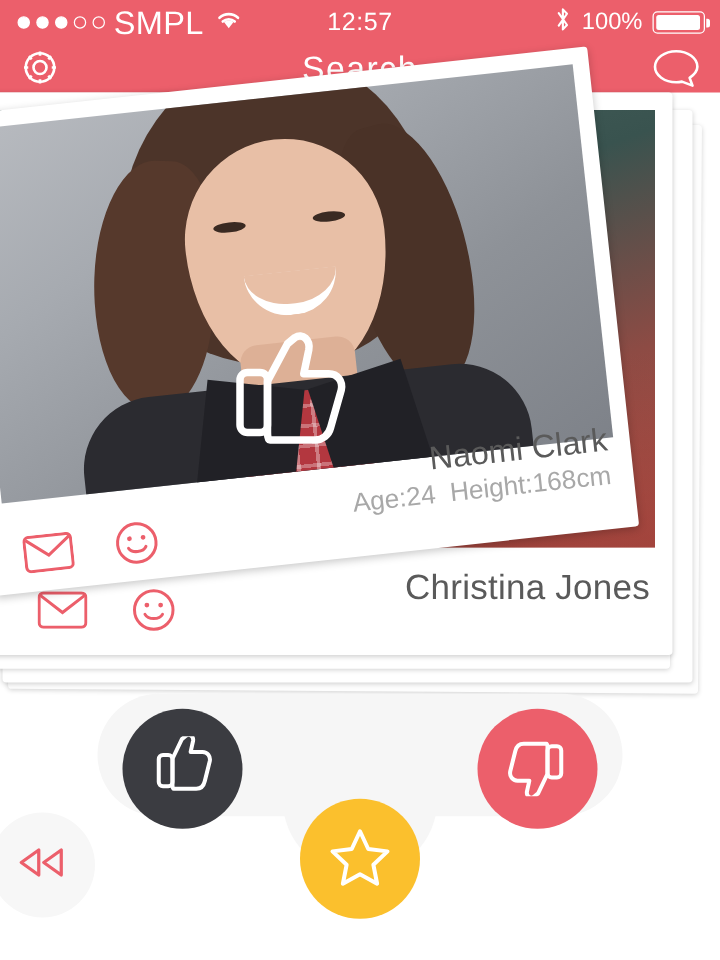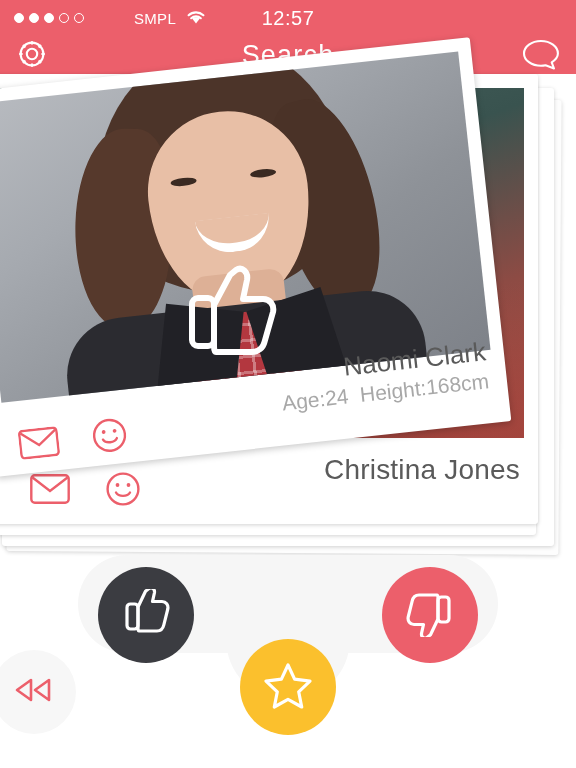--- a/index.html
+++ b/index.html
@@ -34,21 +34,21 @@
     gap: 7px;
   }
   .dots { display: flex; align-items: center; gap: 5px; }
   .dot {
     width: 10px; height: 10px;
     border-radius: 50%;
     border: 1.5px solid #ffffff;
     box-sizing: border-box;
   }
   .dot.filled { background: #ffffff; }
-  .carrier { font-size: 15px; letter-spacing: 0.3px; margin-left: 43px; }
+  .carrier { font-size: 26px; letter-spacing: 0.3px; }
   .wifi-icon { display: inline-block; margin-left: 2px; }
   .status-center {
     position: absolute;
     left: 0; top: 0;
     width: 576px; height: 36px;
     display: flex; align-items: center; justify-content: center;
     font-size: 20px;
     letter-spacing: 0.5px;
   }
   .status-right {
@@ -394,20 +394,31 @@
     <span class="carrier">SMPL</span>
     <span class="wifi-icon">
       <svg width="22" height="17" viewBox="0 0 22 17">
         <path d="M11 15.5 L7.2 10.6 A6.2 6.2 0 0 1 14.8 10.6 Z" fill="#ffffff"></path>
         <path d="M3.6 7.2 A11 11 0 0 1 18.4 7.2" stroke="#ffffff" stroke-width="2.1" fill="none" stroke-linecap="round"></path>
         <path d="M6.2 10.2 A7.3 7.3 0 0 1 15.8 10.2" stroke="#ffffff" stroke-width="2.1" fill="none" stroke-linecap="round"></path>
       </svg>
     </span>
   </div>
   <div class="status-center">12:57</div>
+  <div class="status-right">
+    <span>
+      <svg width="13" height="21" viewBox="0 0 13 21">
+        <path d="M3 5.5 L9.6 15 L6.3 18.5 L6.3 2.5 L9.6 6 L3 15.5" stroke="#ffffff" stroke-width="1.7" fill="none" stroke-linejoin="round" stroke-linecap="round"></path>
+      </svg>
+    </span>
+    <span class="batt-pct">100%</span>
+    <span class="batt-shell">
+      <span class="batt-fill"></span>
+    </span>
+  </div>
 </div>
 
 <div class="nav-bar">
   <div class="nav-left-btn">
     <span>
       <svg width="34" height="34" viewBox="0 0 34 34">
         <g stroke="#ffffff" stroke-width="2.1" fill="none">
           <circle cx="17" cy="17" r="5.2"></circle>
           <path d="M17 4.2 v3.4 M17 26.4 v3.4 M4.2 17 h3.4 M26.4 17 h3.4
                    M8 8 l2.4 2.4 M23.6 23.6 l2.4 2.4 M26 8 l-2.4 2.4 M10.4 23.6 l-2.4 2.4"></path>

